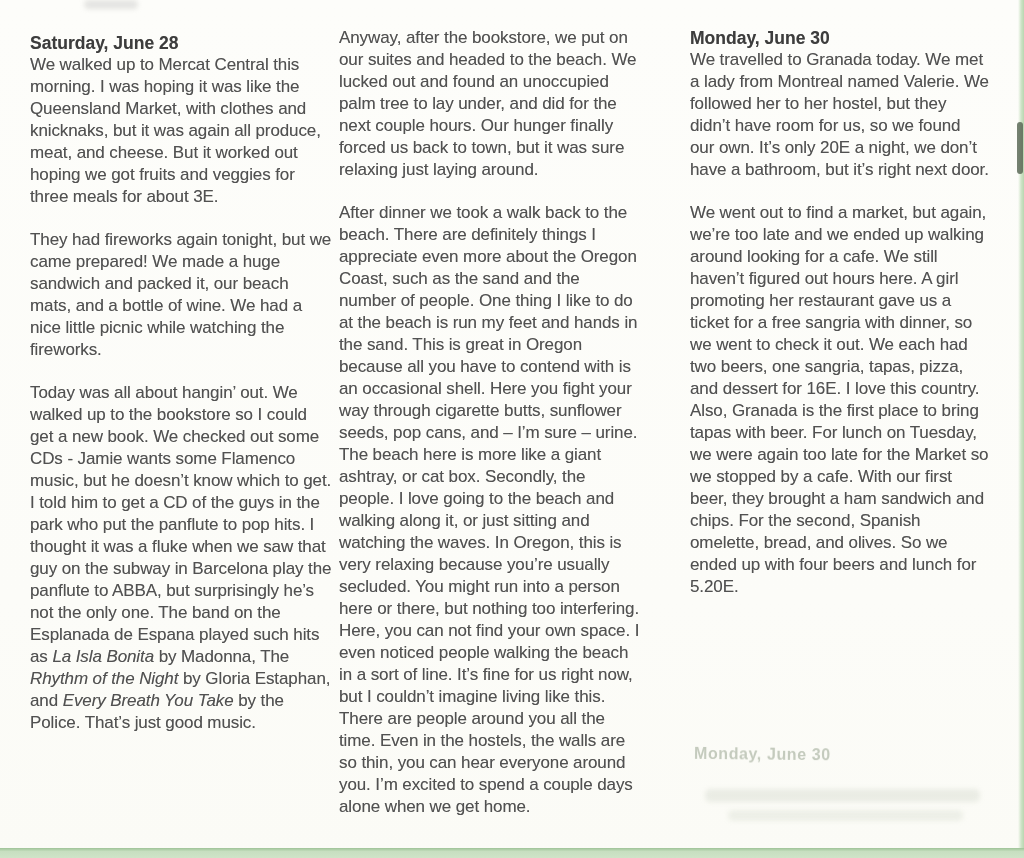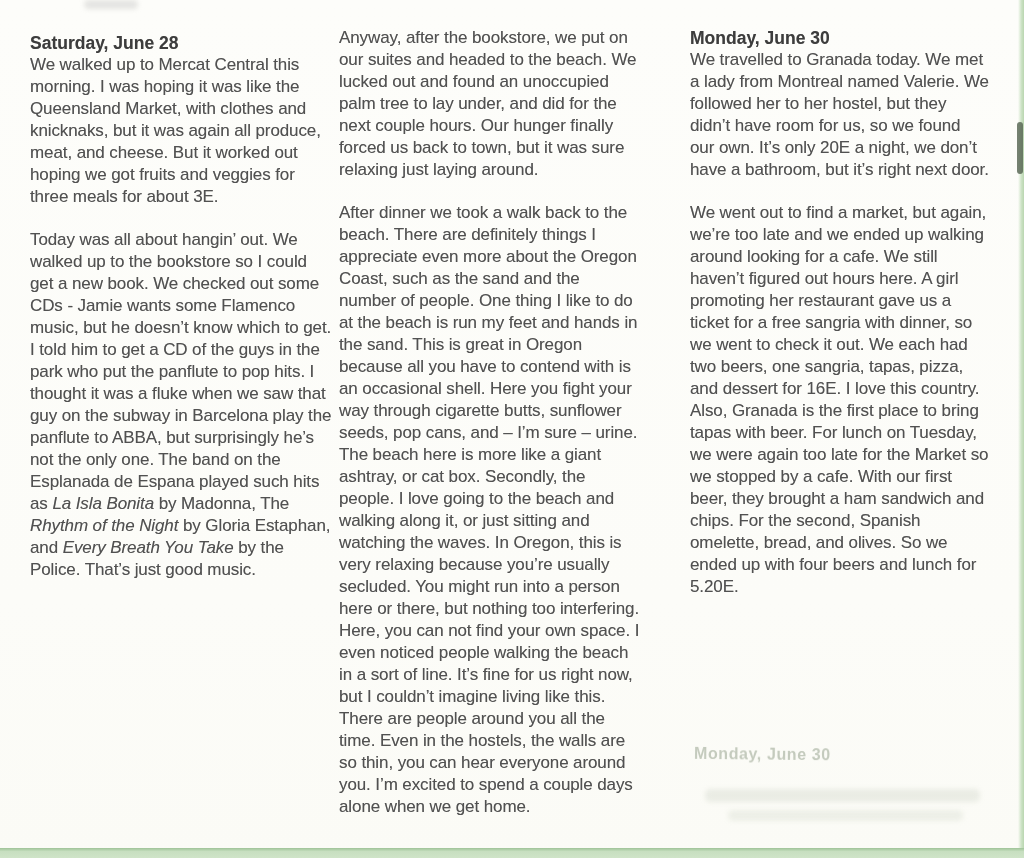--- a/index.html
+++ b/index.html
@@ -96,20 +96,21 @@
   }
 </style>
 </head>
 <body>
 
 <div class="page">
 
   <div class="column col-0">
       <h2>Saturday, June 28</h2>
       <p><span>We walked up to Mercat Central this morning. I was hoping it was like the Queensland Market, with clothes and knicknaks, but it was again all produce, meat, and cheese. But it worked out hoping we got fruits and veggies for three meals for about 3E.</span></p>
+      <p><span>They had fireworks again tonight, but we came prepared! We made a huge sandwich and packed it, our beach mats, and a bottle of wine. We had a nice little picnic while watching the fireworks.</span></p>
       <p><span>Today was all about hangin’ out. We walked up to the bookstore so I could get a new book. We checked out some CDs - Jamie wants some Flamenco music, but he doesn’t know which to get. I told him to get a CD of the guys in the park who put the panflute to pop hits. I thought it was a fluke when we saw that guy on the subway in Barcelona play the panflute to ABBA, but surprisingly he’s not the only one. The band on the Esplanada de Espana played such hits as </span><em>La Isla Bonita</em><span> by Madonna, The </span><em>Rhythm of the Night</em><span> by Gloria Estaphan, and </span><em>Every Breath You Take</em><span> by the Police. That’s just good music.</span></p>
     </div>
   <div class="column col-1">
       <p><span>Anyway, after the bookstore, we put on our suites and headed to the beach. We lucked out and found an unoccupied palm tree to lay under, and did for the next couple hours. Our hunger finally forced us back to town, but it was sure relaxing just laying around.</span></p>
       <p><span>After dinner we took a walk back to the beach. There are definitely things I appreciate even more about the Oregon Coast, such as the sand and the number of people. One thing I like to do at the beach is run my feet and hands in the sand. This is great in Oregon because all you have to contend with is an occasional shell. Here you fight your way through cigarette butts, sunflower seeds, pop cans, and – I’m sure – urine. The beach here is more like a giant ashtray, or cat box. Secondly, the people. I love going to the beach and walking along it, or just sitting and watching the waves. In Oregon, this is very relaxing because you’re usually secluded. You might run into a person here or there, but nothing too interfering. Here, you can not find your own space. I even noticed people walking the beach in a sort of line. It’s fine for us right now, but I couldn’t imagine living like this. There are people around you all the time. Even in the hostels, the walls are so thin, you can hear everyone around you. I’m excited to spend a couple days alone when we get home.</span></p>
     </div>
   <div class="column col-2">
       <h2>Monday, June 30</h2>
       <p><span>We travelled to Granada today. We met a lady from Montreal named Valerie. We followed her to her hostel, but they didn’t have room for us, so we found our own. It’s only 20E a night, we don’t have a bathroom, but it’s right next door.</span></p>
       <p><span>We went out to find a market, but again, we’re too late and we ended up walking around looking for a cafe. We still haven’t figured out hours here. A girl promoting her restaurant gave us a ticket for a free sangria with dinner, so we went to check it out. We each had two beers, one sangria, tapas, pizza, and dessert for 16E. I love this country. Also, Granada is the first place to bring tapas with beer. For lunch on Tuesday, we were again too late for the Market so we stopped by a cafe. With our first beer, they brought a ham sandwich and chips. For the second, Spanish omelette, bread, and olives. So we ended up with four beers and lunch for 5.20E.</span></p>

